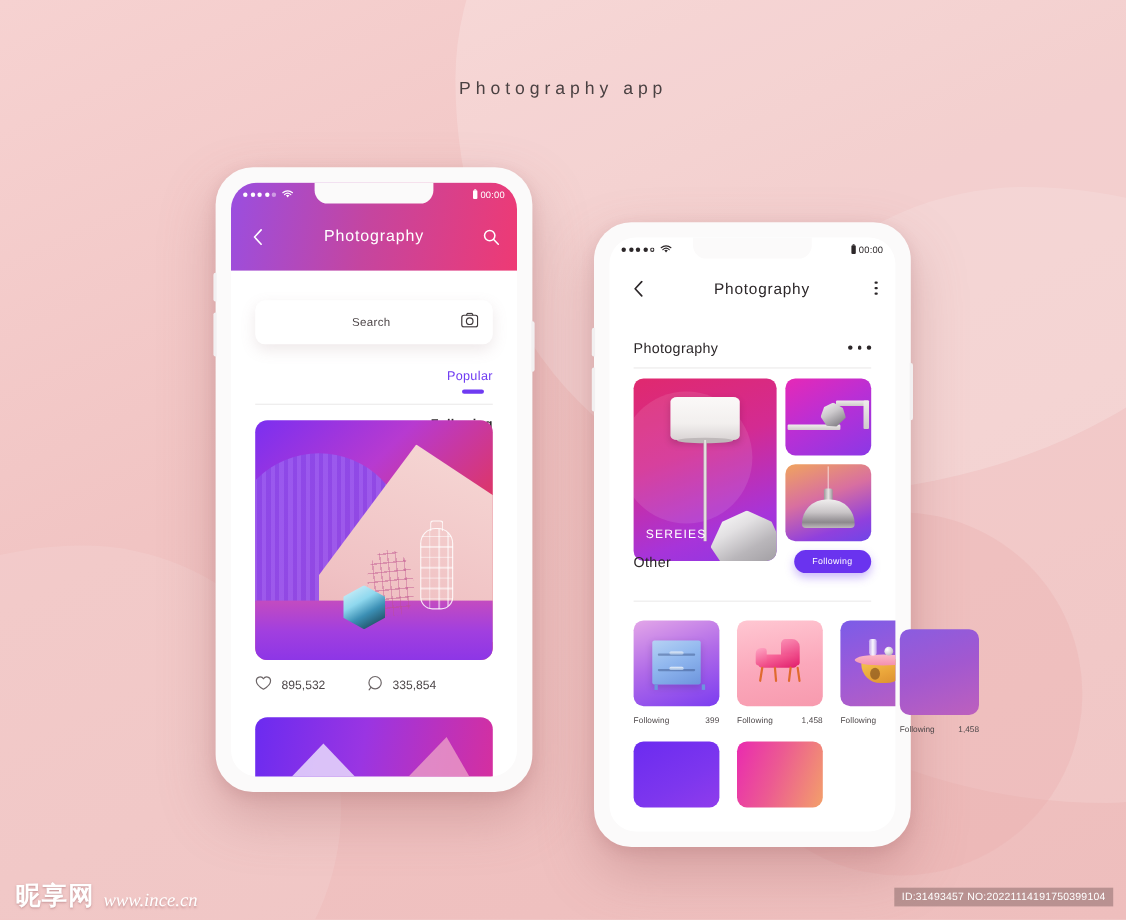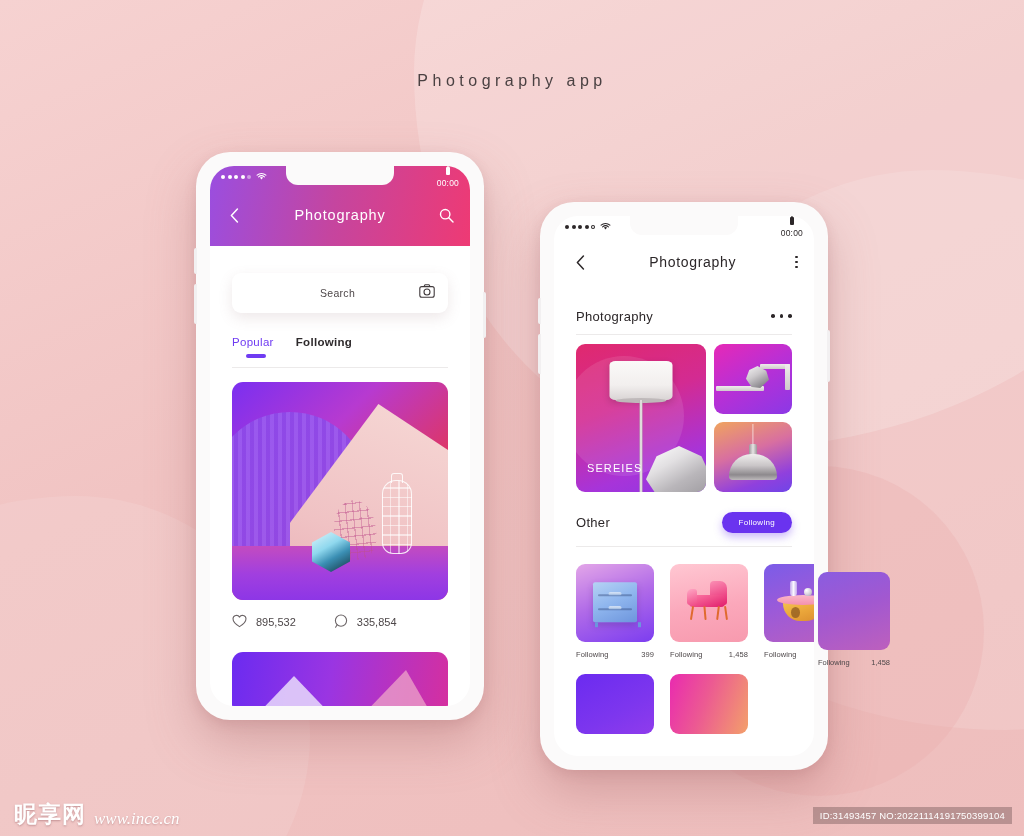--- a/index.html
+++ b/index.html
@@ -71,21 +71,21 @@
 
   
   .statusbar {
     position: absolute; top: 0; left: 0; width: 100%; height: 22px;
     display: flex; align-items: center; justify-content: space-between;
     padding: 0 11px; z-index: 7; font-size: 8.5px; letter-spacing: .2px;
   }
   .sb-left { display: flex; align-items: center; gap: 5px; }
   .dots { display: flex; gap: 2.5px; align-items: center; }
   .dots i { width: 4px; height: 4px; border-radius: 50%; display: block; }
-  .sb-right { display: flex; align-items: center; gap: 3px; flex-direction: column; }
+  .sb-right { display: flex; align-items: center; gap: 3px; }
   .batt { width: 4px; height: 8px; border-radius: 1px; display: block; position: relative; }
   .batt::after { content:''; position:absolute; top:-1.5px; left:1px; width:2px; height:1.5px; border-radius:1px; background:inherit; }
 
   
   #lp-header {
     position: absolute; top: 0; left: 0; width: 100%; height: 80px;
     background: linear-gradient(105deg,#9b4fdd 0%, #c council 40%, #e93a7d 100%);
     background: linear-gradient(100deg,#9a4ee0 0%, #c5459f 48%, #ee3a74 100%);
   }
   #lp-navbar {
@@ -103,21 +103,21 @@
     box-shadow: 0 5px 14px rgba(150,110,120,.16);
     display: flex; align-items: center; justify-content: flex-end; padding-right: 13px; gap: 0;
   }
   .searchbar .sb-text {
     flex: 1; text-align: center; font-size: 10.5px; color: #4e4749; letter-spacing: .3px;
     padding-left: 24px;
   }
 
   .tabs {
     position: absolute; top: 170px; left: 22px; width: 216px;
-    display: flex; gap: 22px; align-items: flex-end;
+    display: flex; gap: 22px; align-items: flex-end; flex-direction: column;
   }
   .tab { font-size: 11.5px; letter-spacing: .3px; position: relative; padding-bottom: 10px; }
   .tab.active { color: #6f3bf2; font-weight: 400; }
   .tab.inactive { color: #2e2a2c; font-weight: 700; }
   .tab.active::after {
     content: ''; position: absolute; bottom: 0; left: 14px;
     width: 20px; height: 4px; border-radius: 2px; background: #6f3bf2;
   }
   .tabs-rule {
     position: absolute; top: 201px; left: 22px; width: 216px; height: 1px; background: #eceaea;
@@ -204,21 +204,21 @@
   .rule { position: absolute; left: 22px; width: 216px; height: 1px; background: #eceaea; }
 
   .follow-pill {
     background: #6a33ef; color:#fff; font-size:8px; letter-spacing:.3px;
     padding: 6px 17px; border-radius: 13px;
     box-shadow: 0 4px 9px rgba(106,51,239,.35);
   }
 
   
   .series-big {
-    position: absolute; left: 22px; top: 128px; width: 130px; height: 148px;
+    position: absolute; left: 22px; top: 128px; width: 130px; height: 166px;
     border-radius: 9px; overflow: hidden;
     background: linear-gradient(160deg,#e0296e 0%,#d32b92 40%,#a734d9 78%,#8e37e4 100%);
   }
   .sb-glow { position:absolute; left:-12px; top:12px; width:120px; height:120px;
              border-radius:50%; background:rgba(255,255,255,.10); }
   .lamp-shade {
     position:absolute; left:50%; transform:translateX(-50%); top:17px;
     width:63px; height:39px; border-radius:6px/4px;
     background: linear-gradient(180deg,#fbf9f8 0%,#f2efee 62%,#d9d4d4 100%);
     box-shadow: 0 3px 7px rgba(0,0,0,.16);
@@ -495,21 +495,21 @@
       <div class="shelf shelf-3"></div>
       <div class="s1-gem"></div>
     </div>
 
     <div class="series-sm2">
       <div class="pend-wire"></div>
       <div class="pend-cap"></div>
       <div class="pend-dome"></div>
     </div>
 
-    <div class="section-head" style="top:288px;">
+    <div class="section-head" style="top:276px;">
       <span class="sh-title">Other</span>
       <span class="follow-pill">Following</span>
     </div>
     <div class="rule" style="top:330px;"></div>
 
     <div class="other-card oc1" style="top:348px;">
       <div class="cabinet">
         <div class="drw d1"></div>
           <div class="drw d2"></div>
         <div class="hd h1"></div>

